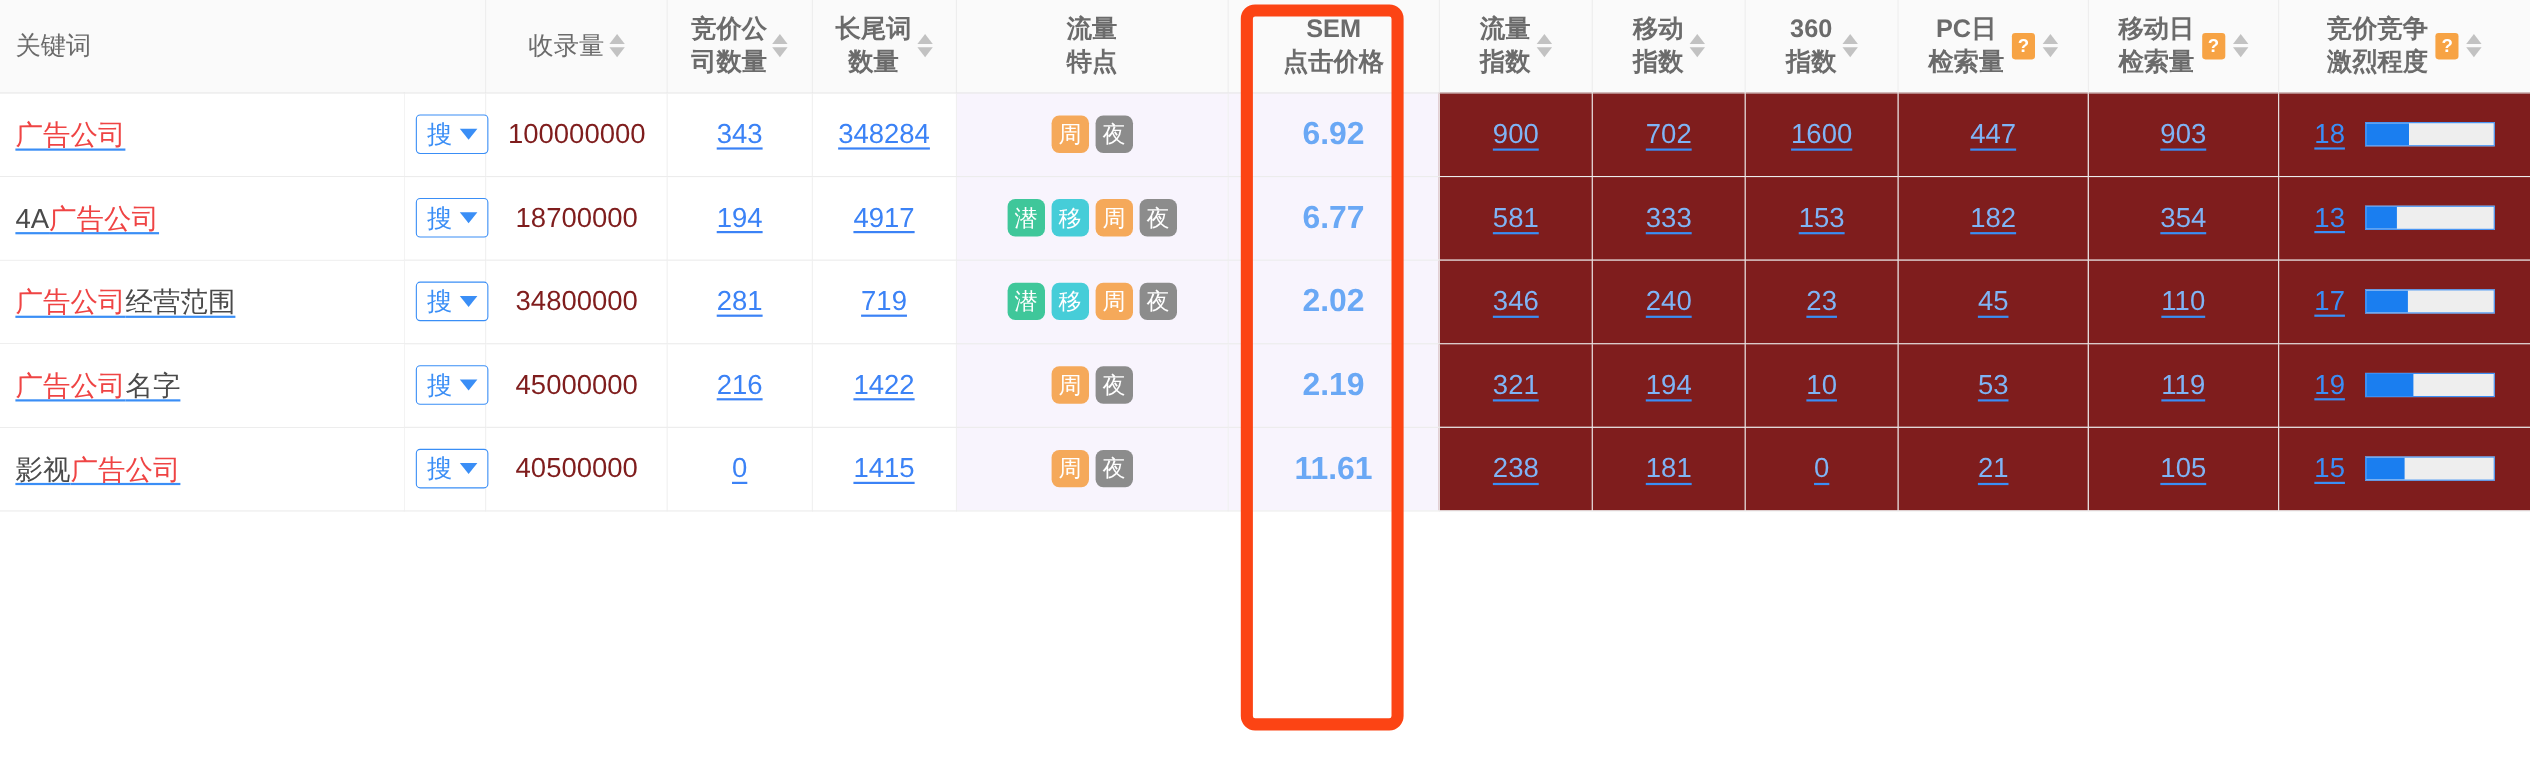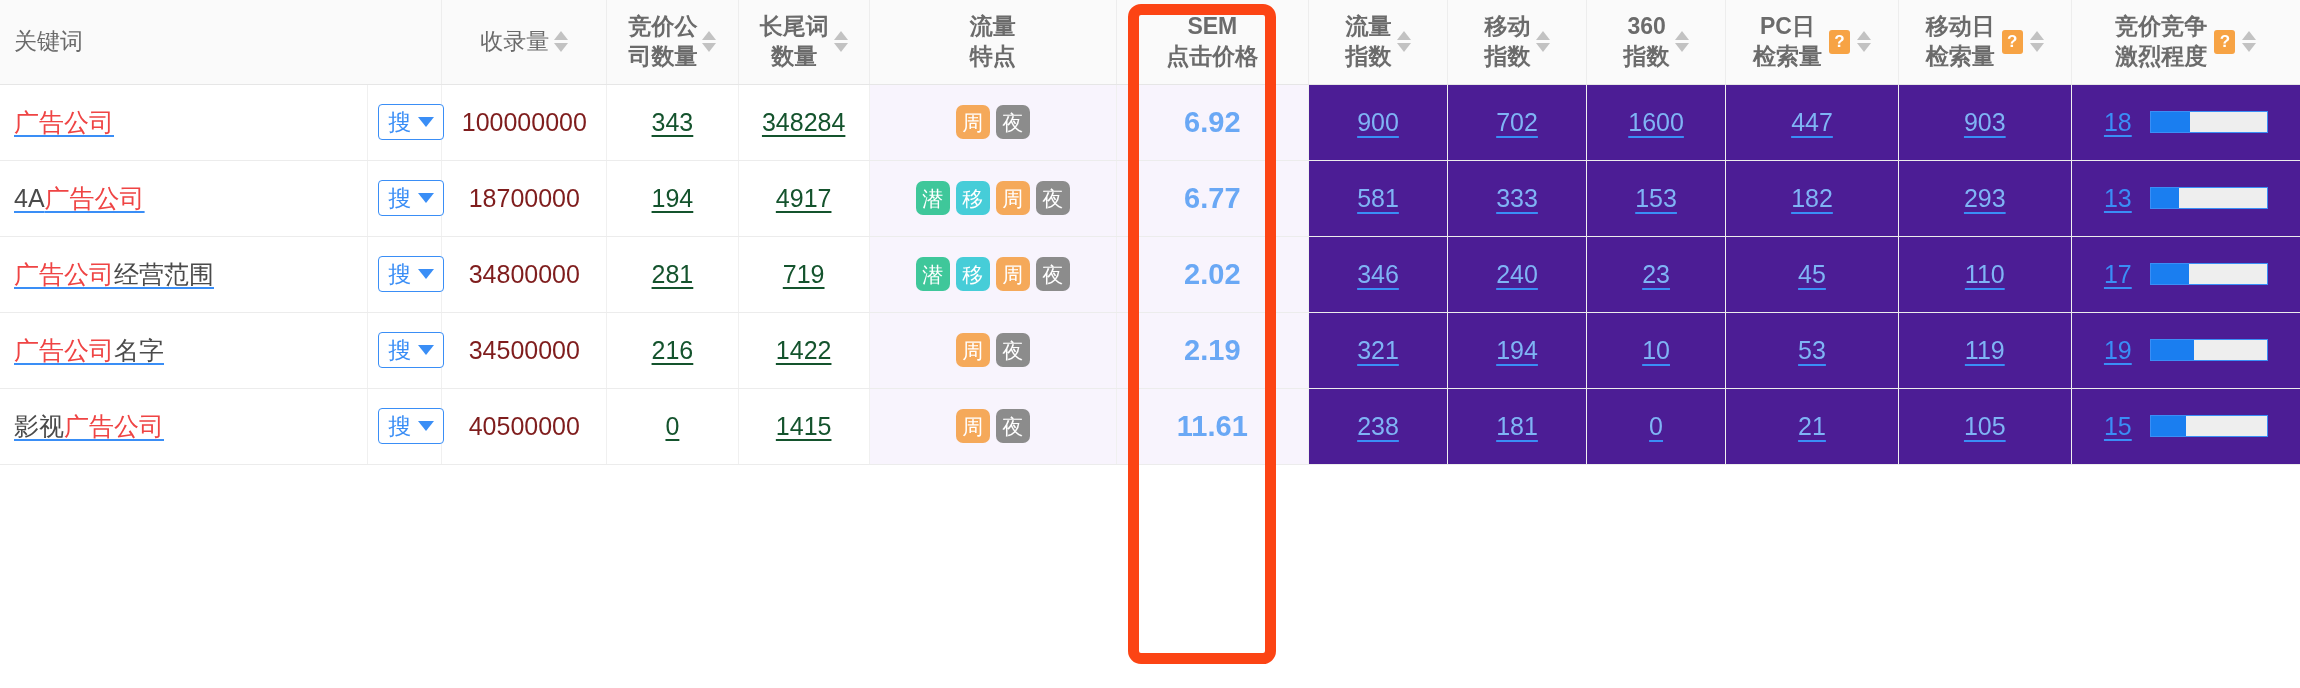--- a/index.html
+++ b/index.html
@@ -91,21 +91,21 @@
     text-align: center;
     vertical-align: middle;
     font-size: 25px;
     color: #3a8ef6;
     background: #ffffff;
   }
   tbody td:last-child { border-right: none; }
 
   
   td.tint-purple { background: #f8f4fd; }
-  td.tint-cream  { background: #4c1d95; }
+  td.tint-cream  { background: #7f1d1d; }
 
   
   td.kw-cell {
     text-align: left;
     padding-left: 14px;
     position: relative;
     background: #ffffff;
   }
   .kw-link {
     font-size: 25px;
@@ -140,21 +140,21 @@
   .caret-down {
     width: 0; height: 0;
     border-left: 8px solid transparent;
     border-right: 8px solid transparent;
     border-top: 10px solid #3a8ef6;
   }
 
   
   .num-plain { color: #7f1d1d; font-size: 25px; }
   .num-link {
-    color: #14532d;
+    color: #3b82f6;
     font-size: 25px;
     text-decoration: underline;
     text-underline-offset: 4px;
     cursor: pointer;
   }
   .num-soft {
     color: #7fb4f5;
     font-size: 25px;
     text-decoration: underline;
     text-decoration-color: #3a8ef6;
@@ -394,21 +394,21 @@
               <span class="tag green">潜</span>
               <span class="tag cyan">移</span>
               <span class="tag orange">周</span>
               <span class="tag gray">夜</span>
             </span></td>
           <td class="tint-purple"><span class="sem-val">6.77</span></td>
           <td class="tint-cream"><span class="num-soft">581</span></td>
           <td class="tint-cream"><span class="num-soft">333</span></td>
           <td class="tint-cream"><span class="num-soft">153</span></td>
           <td class="tint-cream"><span class="num-soft">182</span></td>
-          <td class="tint-cream"><span class="num-soft">293</span></td>
+          <td class="tint-cream"><span class="num-soft">354</span></td>
           <td class="tint-cream"><span class="comp-wrap">
               <span class="comp-num">13</span>
               <span class="comp-bar">
                 <span class="comp-fill" style="width: 24%;"></span>
               </span>
             </span></td>
         </tr>
         <tr>
           <td class="kw-cell"><a class="kw-link"><span class="hl">广告公司</span><span class="pl">经营范围</span></a></td>
           <td class="search-cell"><span class="search-btn">
@@ -436,21 +436,21 @@
                 <span class="comp-fill" style="width: 33%;"></span>
               </span>
             </span></td>
         </tr>
         <tr>
           <td class="kw-cell"><a class="kw-link"><span class="hl">广告公司</span><span class="pl">名字</span></a></td>
           <td class="search-cell"><span class="search-btn">
               <span>搜</span>
               <span class="caret-down"></span>
             </span></td>
-          <td class=""><span class="num-plain">34500000</span></td>
+          <td class=""><span class="num-plain">45000000</span></td>
           <td class=""><span class="num-link">216</span></td>
           <td class=""><span class="num-link">1422</span></td>
           <td class="tint-purple"><span class="tags">
               <span class="tag orange">周</span>
               <span class="tag gray">夜</span>
             </span></td>
           <td class="tint-purple"><span class="sem-val">2.19</span></td>
           <td class="tint-cream"><span class="num-soft">321</span></td>
           <td class="tint-cream"><span class="num-soft">194</span></td>
           <td class="tint-cream"><span class="num-soft">10</span></td>

